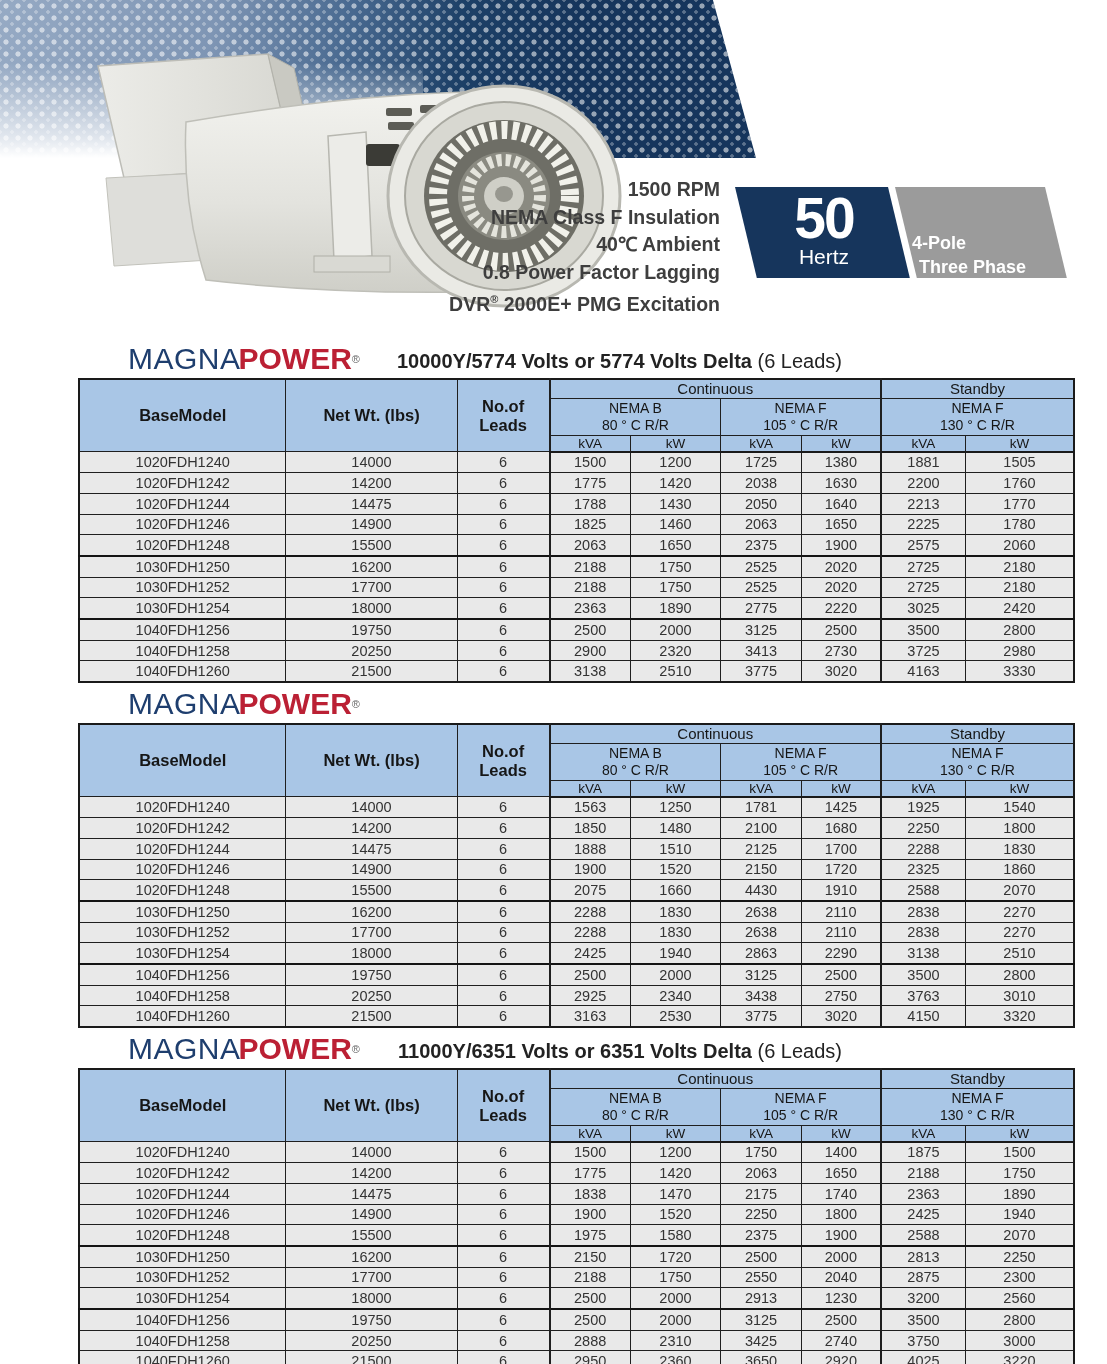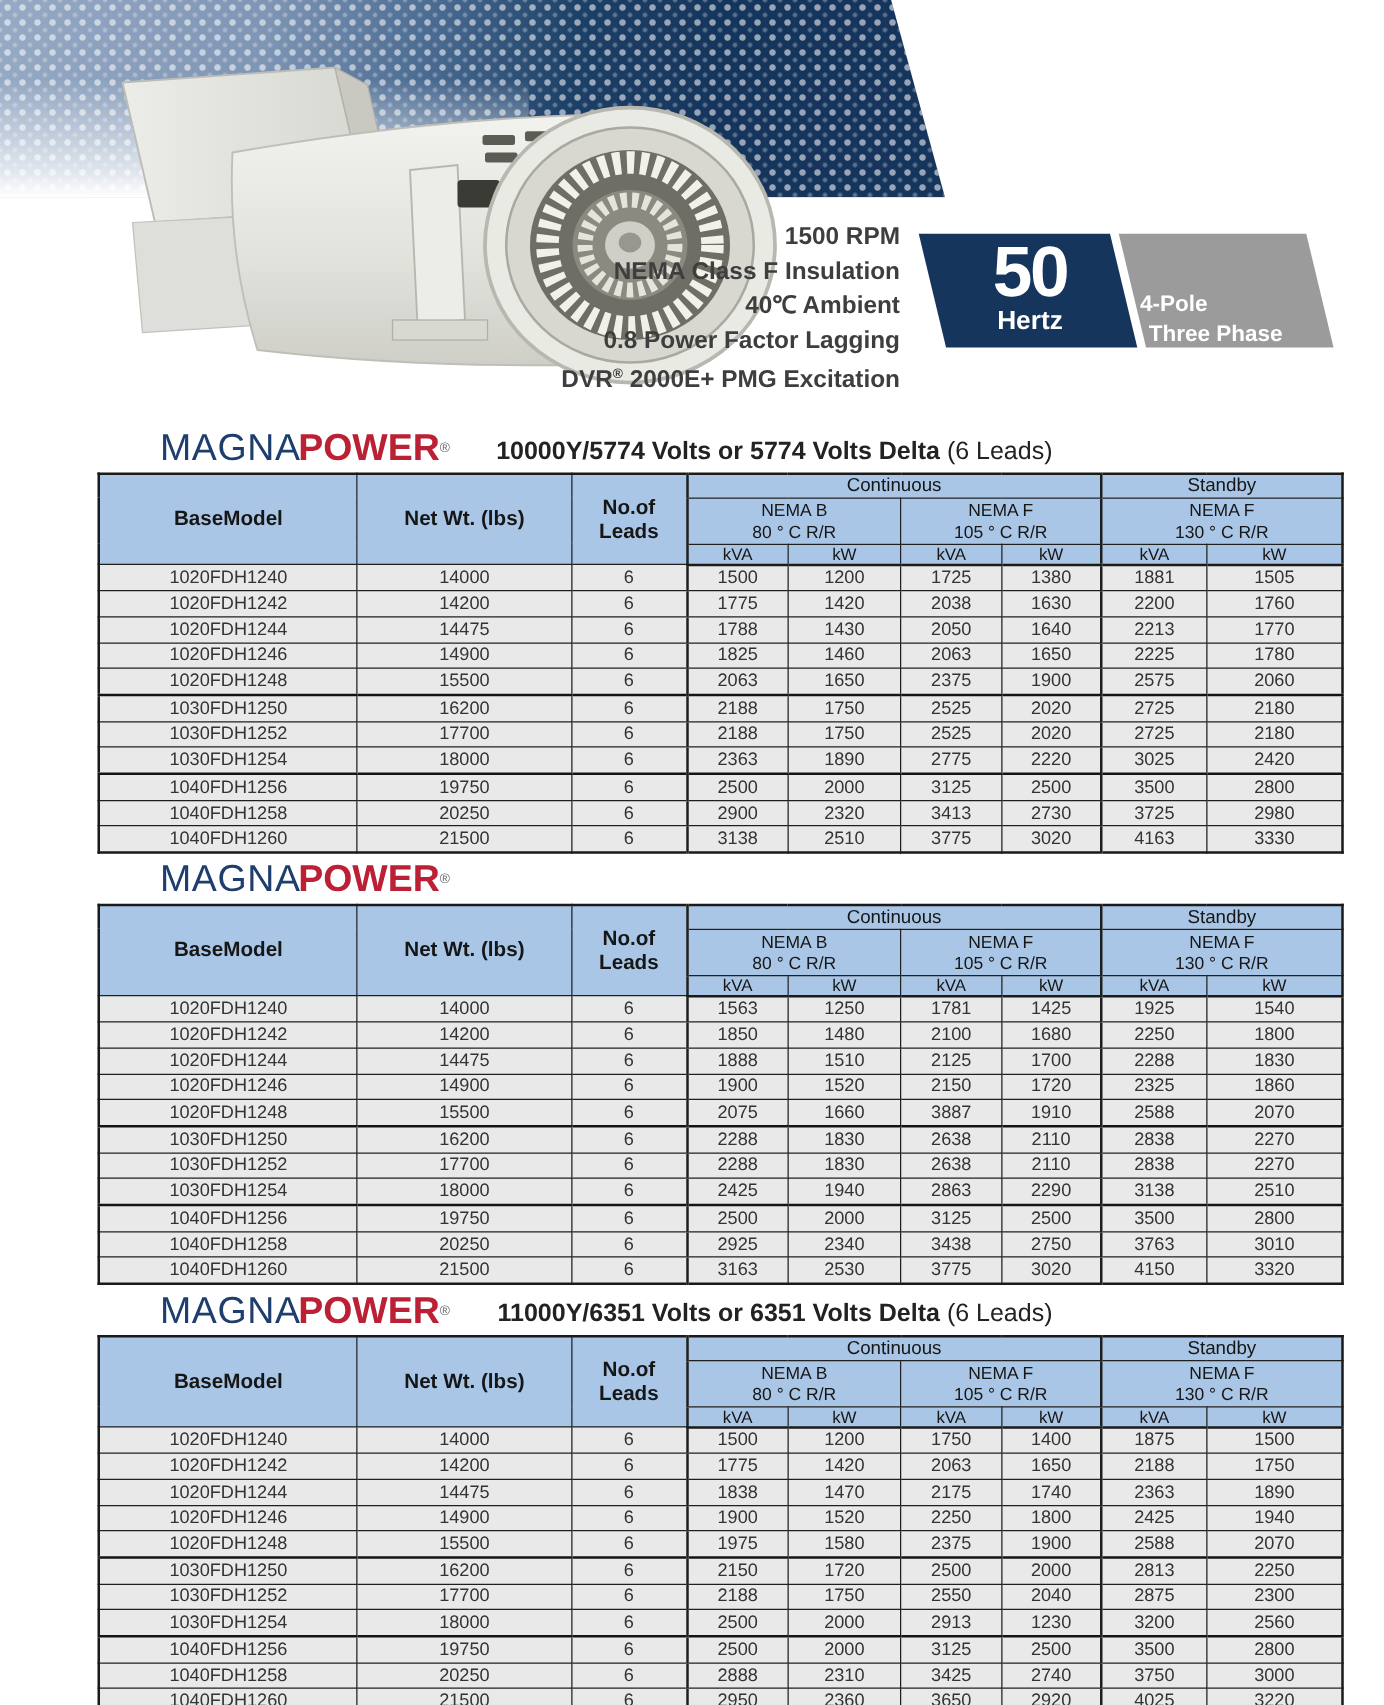--- a/index.html
+++ b/index.html
@@ -22,21 +22,21 @@
 
   .specs{position:absolute;right:387px;top:176px;text-align:right;
          font-size:19.5px;line-height:27.5px;font-weight:700;color:#3e3e3e;}
   .specs sup{font-size:11px;}
 
   .badge-bg{position:absolute;transform:skewX(13.5deg);transform-origin:0 0;}
   .hz-bg{left:735px;top:187px;width:153px;height:91px;background:#16355c;}
   .pole-bg{left:895px;top:187px;width:150px;height:91px;background:#9b9b9b;}
   .hz-text{position:absolute;left:735px;top:187px;width:178px;height:118px;text-align:center;color:#fff;}
   .hz-text .big{font-size:57px;line-height:56px;font-weight:700;letter-spacing:-2px;margin-top:3px;}
-  .hz-text .unit{font-size:21px;line-height:22px;font-weight:700;}
+  .hz-text .unit{font-size:21px;line-height:22px;font-weight:400;}
   .pole-text{position:absolute;left:912px;top:195px;color:#fff;font-weight:700;}
   .pole-text .l1{font-size:18px;line-height:24px;margin-left:0;margin-top:36px;}
   .pole-text .l2{font-size:18px;line-height:24px;margin-left:7px;}
   .pole-text .l3{font-size:16px;line-height:24px;margin-left:13px;text-align:right;}
 
   
   .section{position:absolute;left:0;width:947px;height:345px;}
   #s0{top:335px;} #s1{top:680px;} #s2{top:1025px;}
 
   .logo{position:absolute;left:128px;top:7px;white-space:nowrap;}
@@ -386,21 +386,21 @@
             <td>1720</td>
             <td class="sep-left">2325</td>
             <td>1860</td>
           </tr>
           <tr>
             <td>1020FDH1248</td>
             <td>15500</td>
             <td>6</td>
             <td class="sep-left">2075</td>
             <td>1660</td>
-            <td>3887</td>
+            <td>4430</td>
             <td>1910</td>
             <td class="sep-left">2588</td>
             <td>2070</td>
           </tr>
           <tr class="group-start">
             <td>1030FDH1250</td>
             <td>16200</td>
             <td>6</td>
             <td class="sep-left">2288</td>
             <td>1830</td>

